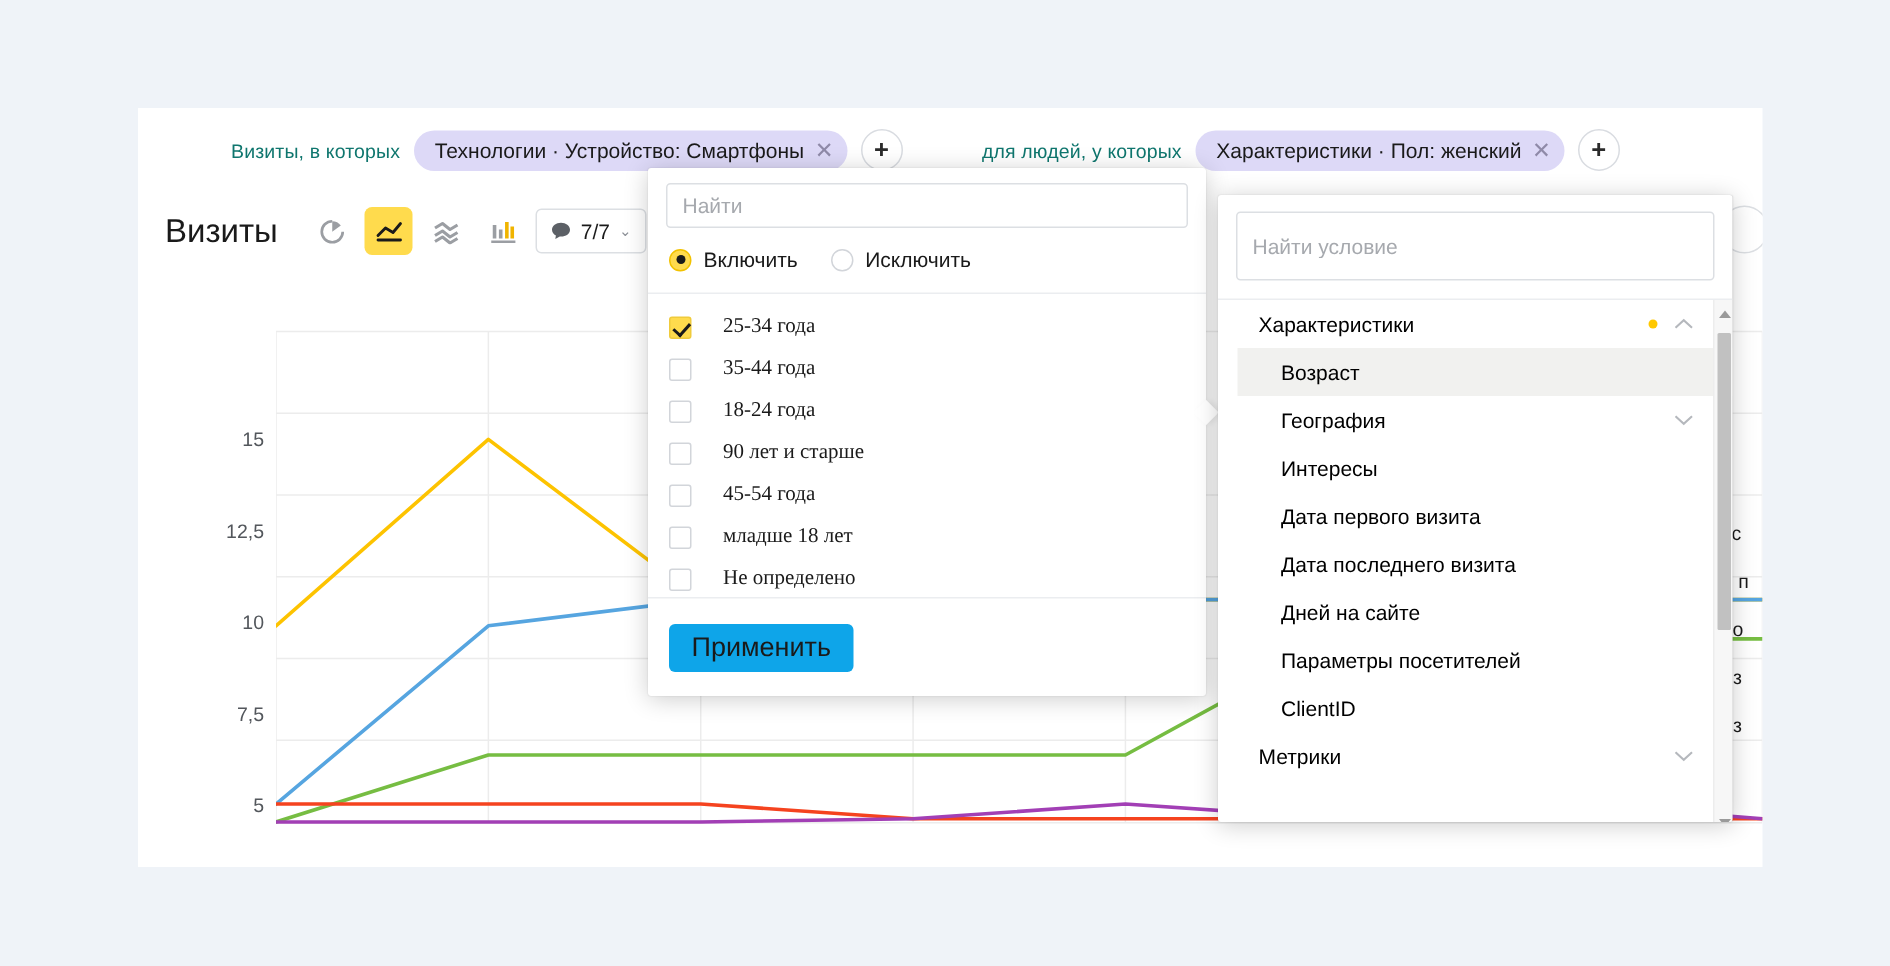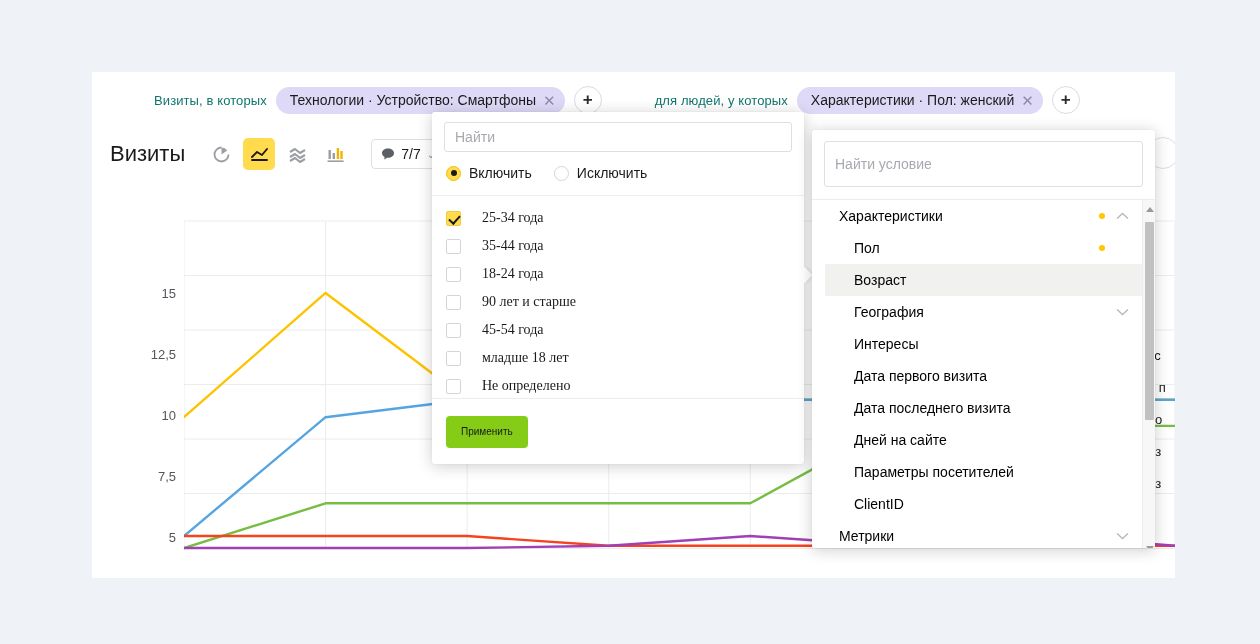--- a/index.html
+++ b/index.html
@@ -58,21 +58,21 @@
   }
   #metric-title { font-size:22px; color:#1a1a1a; margin-right:14px; }
   .vizbtn {
     width:32px; height:32px; border-radius:5px;
     display:inline-flex; align-items:center; justify-content:center;
     background:transparent;
   }
   .vizbtn.active { background:#ffdb4d; }
   .vizbtn svg { display:block; }
   #legend-count {
-    margin-left:14px; height:30px; border:1px solid #dcdfe3; border-radius:4px;
+    margin-left:0; height:30px; border:1px solid #dcdfe3; border-radius:4px;
     display:inline-flex; align-items:center; gap:6px; padding:0 9px;
     font-size:14px; color:#1a1a1a; background:#fff;
   }
   #legend-count .caret { color:#8b8f96; font-size:10px; }
   #refresh-circle {
     position:absolute; left:1055px; top:9px;
     width:32px; height:32px; border-radius:50%;
     border:1px solid #dcdfe3; background:#fff;
   }
 
@@ -131,22 +131,22 @@
     content:""; position:absolute; left:4px; top:1px;
     width:5px; height:9px; border:solid #1a1a1a;
     border-width:0 2px 2px 0; transform:rotate(42deg);
   }
   #age-footer {
     position:absolute; left:0; right:0; bottom:0; height:66px;
     border-top:1px solid #ebedf0;
     display:flex; align-items:center; padding:0 14px;
   }
   #apply-btn {
-    background:#84cc16; border:none; border-radius:4px;
-    height:32px; padding:0 15px; font-size:10px; color:#1a1a1a;
+    background:#0ea5e9; border:none; border-radius:4px;
+    height:32px; padding:0 15px; font-size:18px; color:#1a1a1a;
     font-family:"Liberation Sans", sans-serif;
   }
   #popup-nub {
     position:absolute; right:-6px; top:157px;
     width:12px; height:12px; background:#fff;
     transform:rotate(45deg);
     box-shadow:2px -2px 4px rgba(0,0,0,.07);
   }
 
   
@@ -385,25 +385,20 @@
     <div class="condrow">
       <span class="lbl">Характеристики</span>
       <span class="ydot"></span>
       <span class="chev">
         <svg width="13" height="8" viewBox="0 0 13 8">
             <polyline points="1,6.5 6.5,1.5 12,6.5" fill="none" stroke="#b5b8bd" stroke-width="1.4"></polyline>
           </svg>
       </span>
     </div>
 
-    <div class="condrow child">
-      <span class="lbl">Пол</span>
-      <span class="ydot"></span>
-      <span class="chev"></span>
-    </div>
 
     <div class="condrow child sel">
       <span class="lbl">Возраст</span>
       <span class="chev"></span>
     </div>
 
     <div class="condrow child">
       <span class="lbl">География</span>
       <span class="chev">
         <svg width="13" height="8" viewBox="0 0 13 8">

